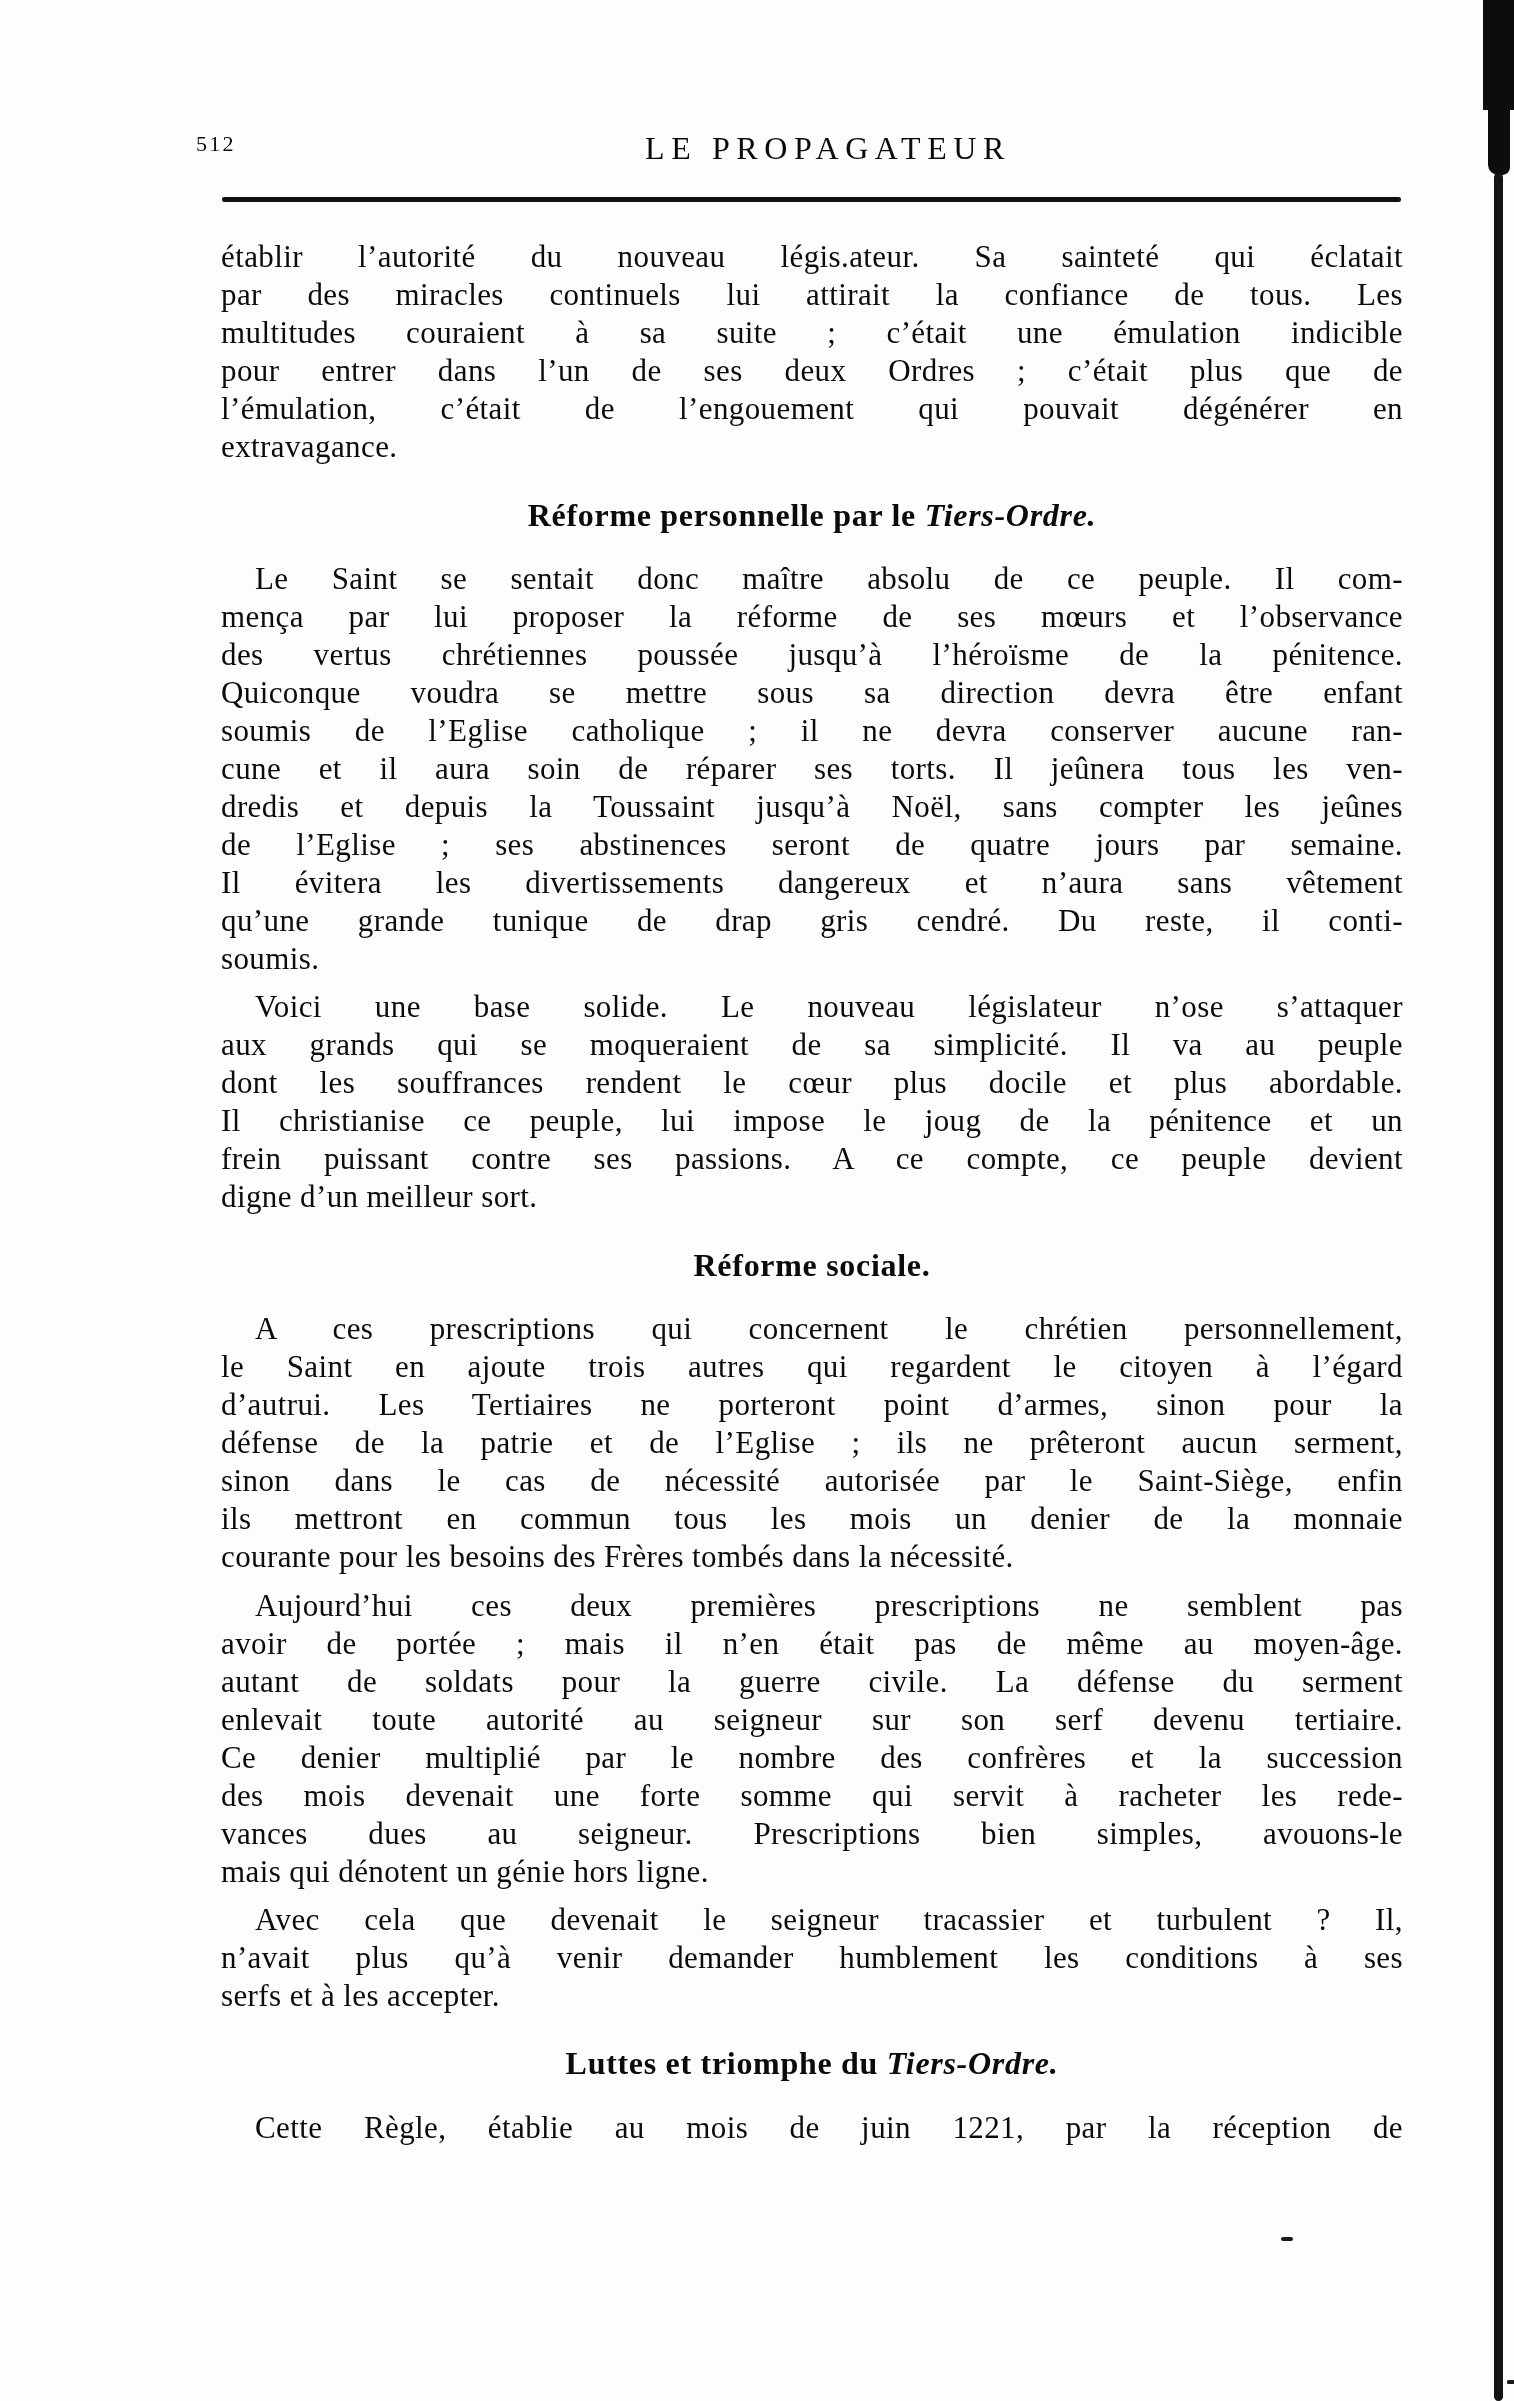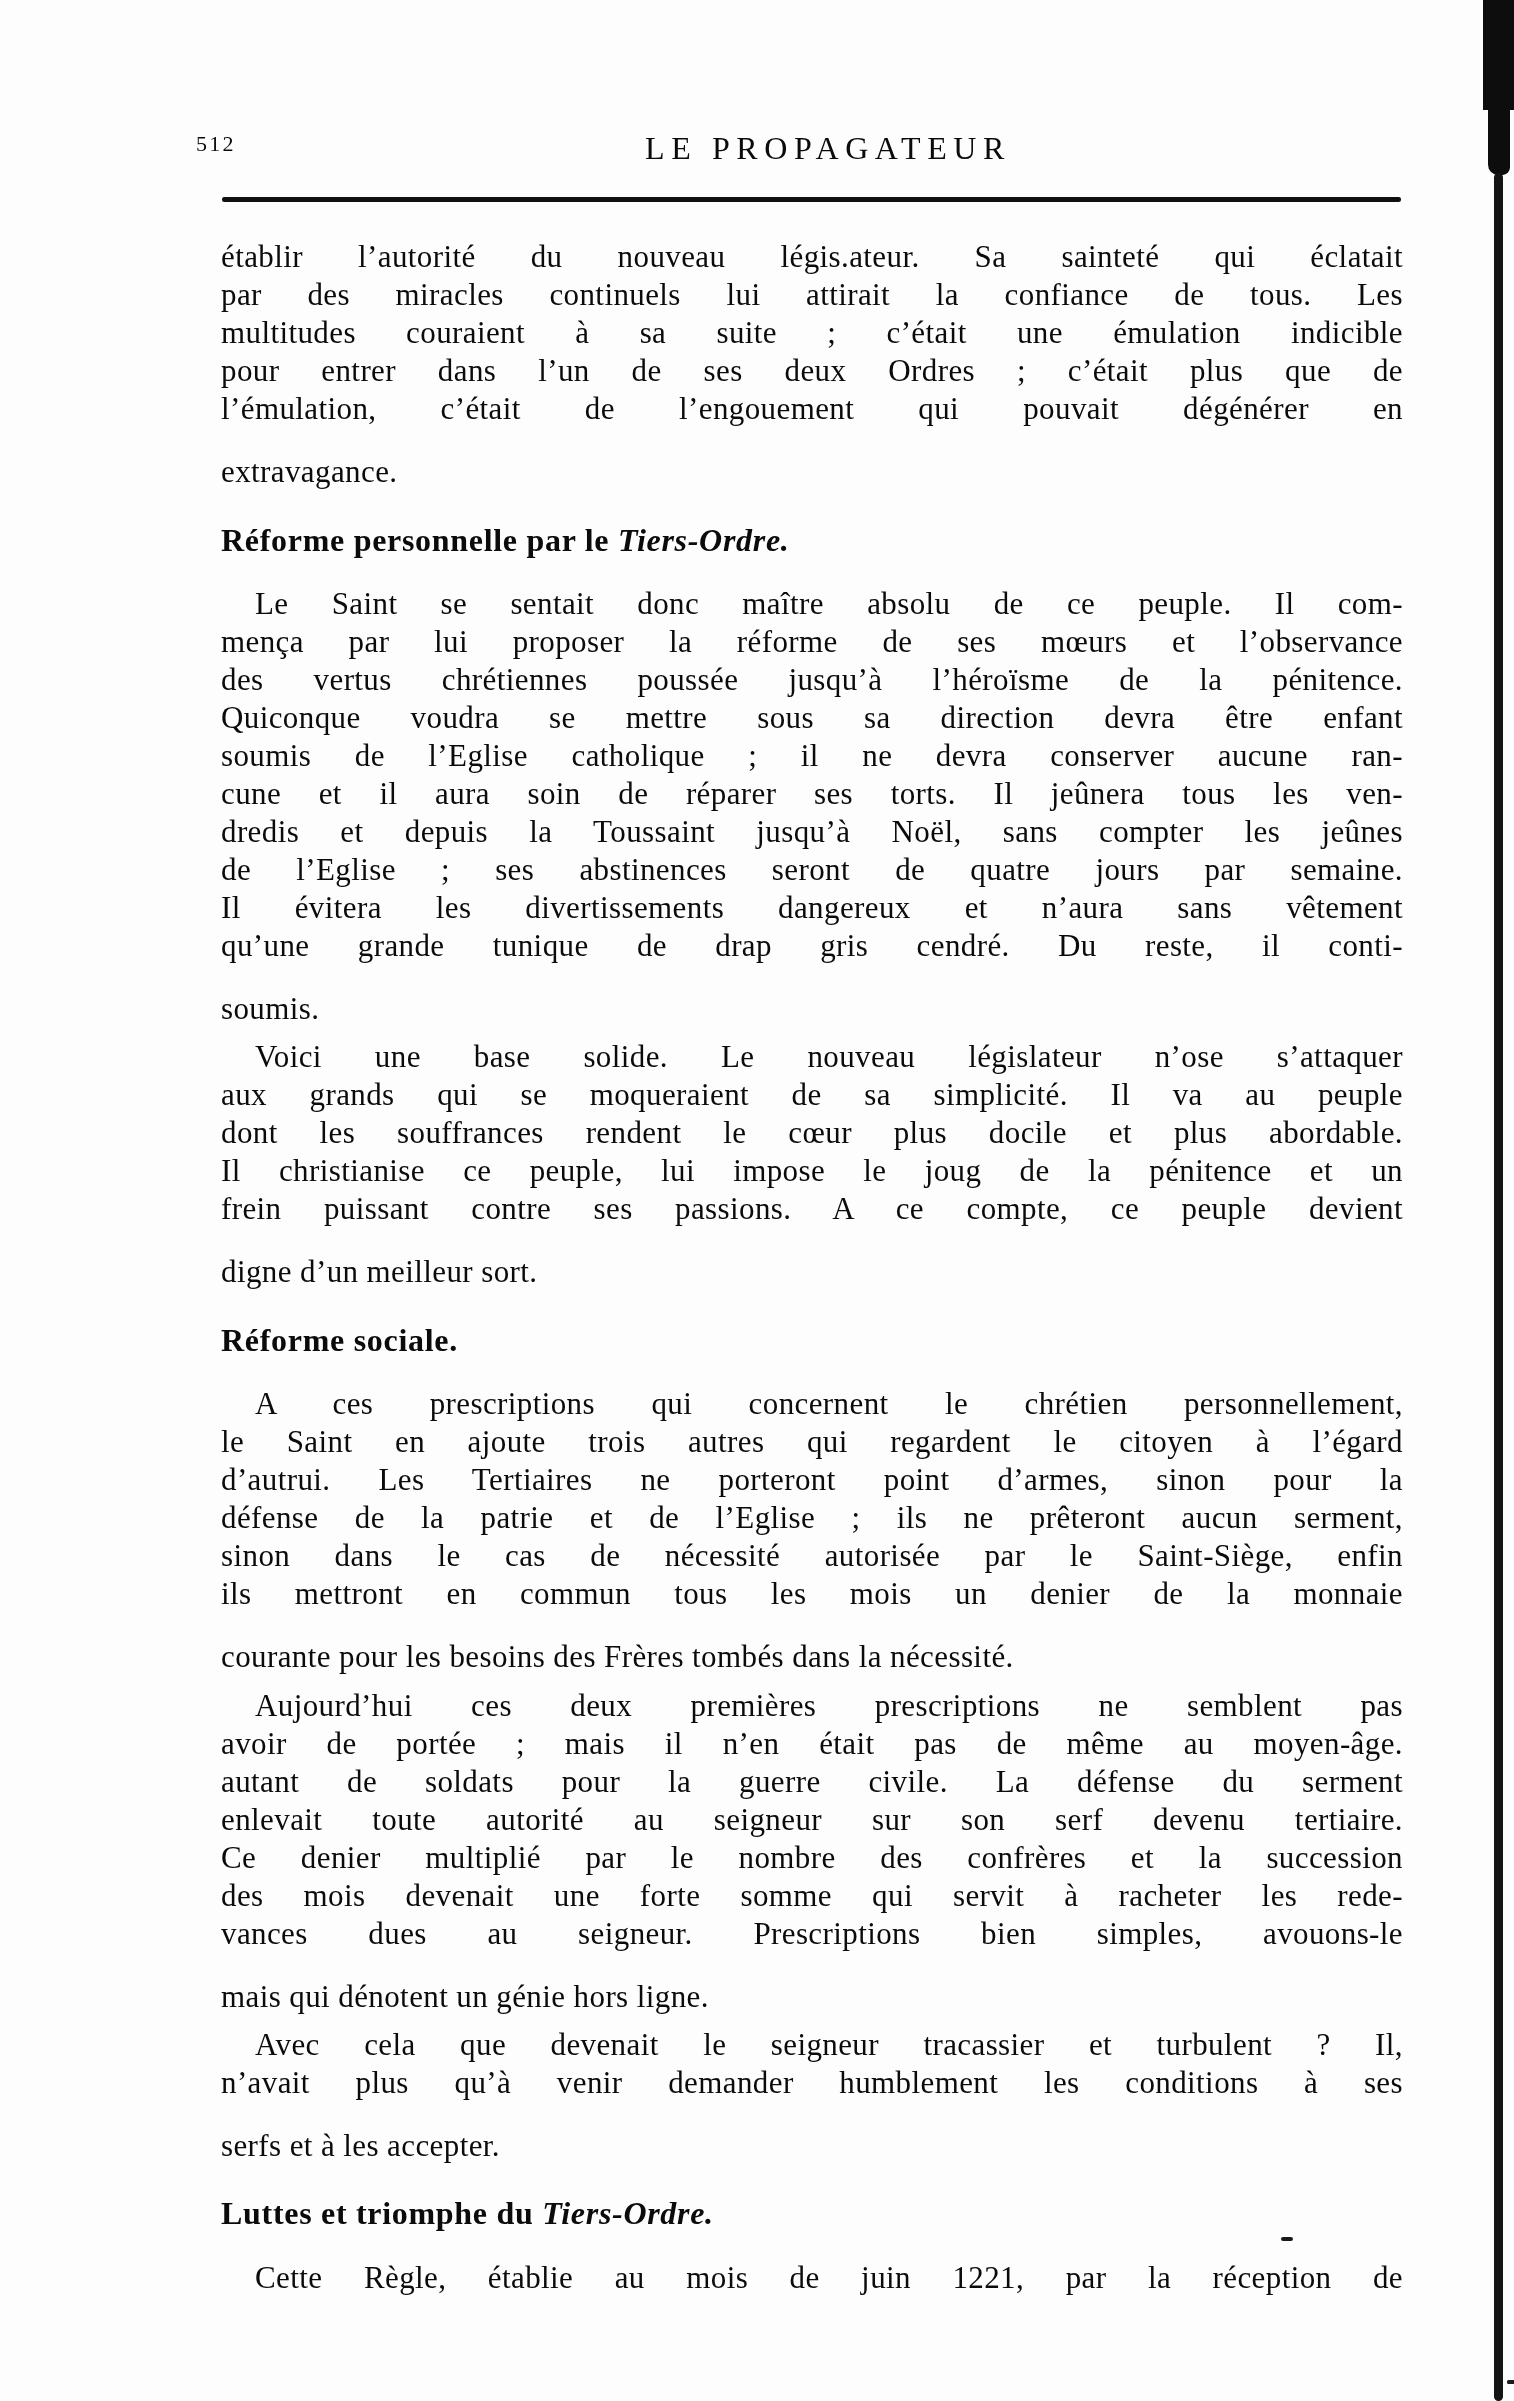--- a/index.html
+++ b/index.html
@@ -28,24 +28,24 @@
     position: absolute; left: 221px; top: 238px; width: 1182px;
   }
   .para { margin: 0 0 10.3px 0; }
   .line {
     font-size: 31px; line-height: 38px; height: 38px;
     white-space: nowrap;
     text-align: justify;
     text-align-last: justify;
     letter-spacing: 0.4px;
   }
-  .line.end { text-align-last: left; white-space: normal; margin-top: 25px; }
+  .line.end { text-align-last: left; white-space: normal; }
   .line.indent { text-indent: 34px; }
   .section-heading {
-    font-weight: bold;
+    text-align: center; font-weight: bold;
     font-size: 32px; line-height: 38px;
     margin: 29.5px 0 26.5px 0;
     letter-spacing: 0.7px;
   }
   .section-heading .emph { font-style: italic; }
   
   .edge-blob {
     position: absolute; left: 1483px; top: 0px;
     width: 32px; height: 110px; background: #0d0d0d;
   }

